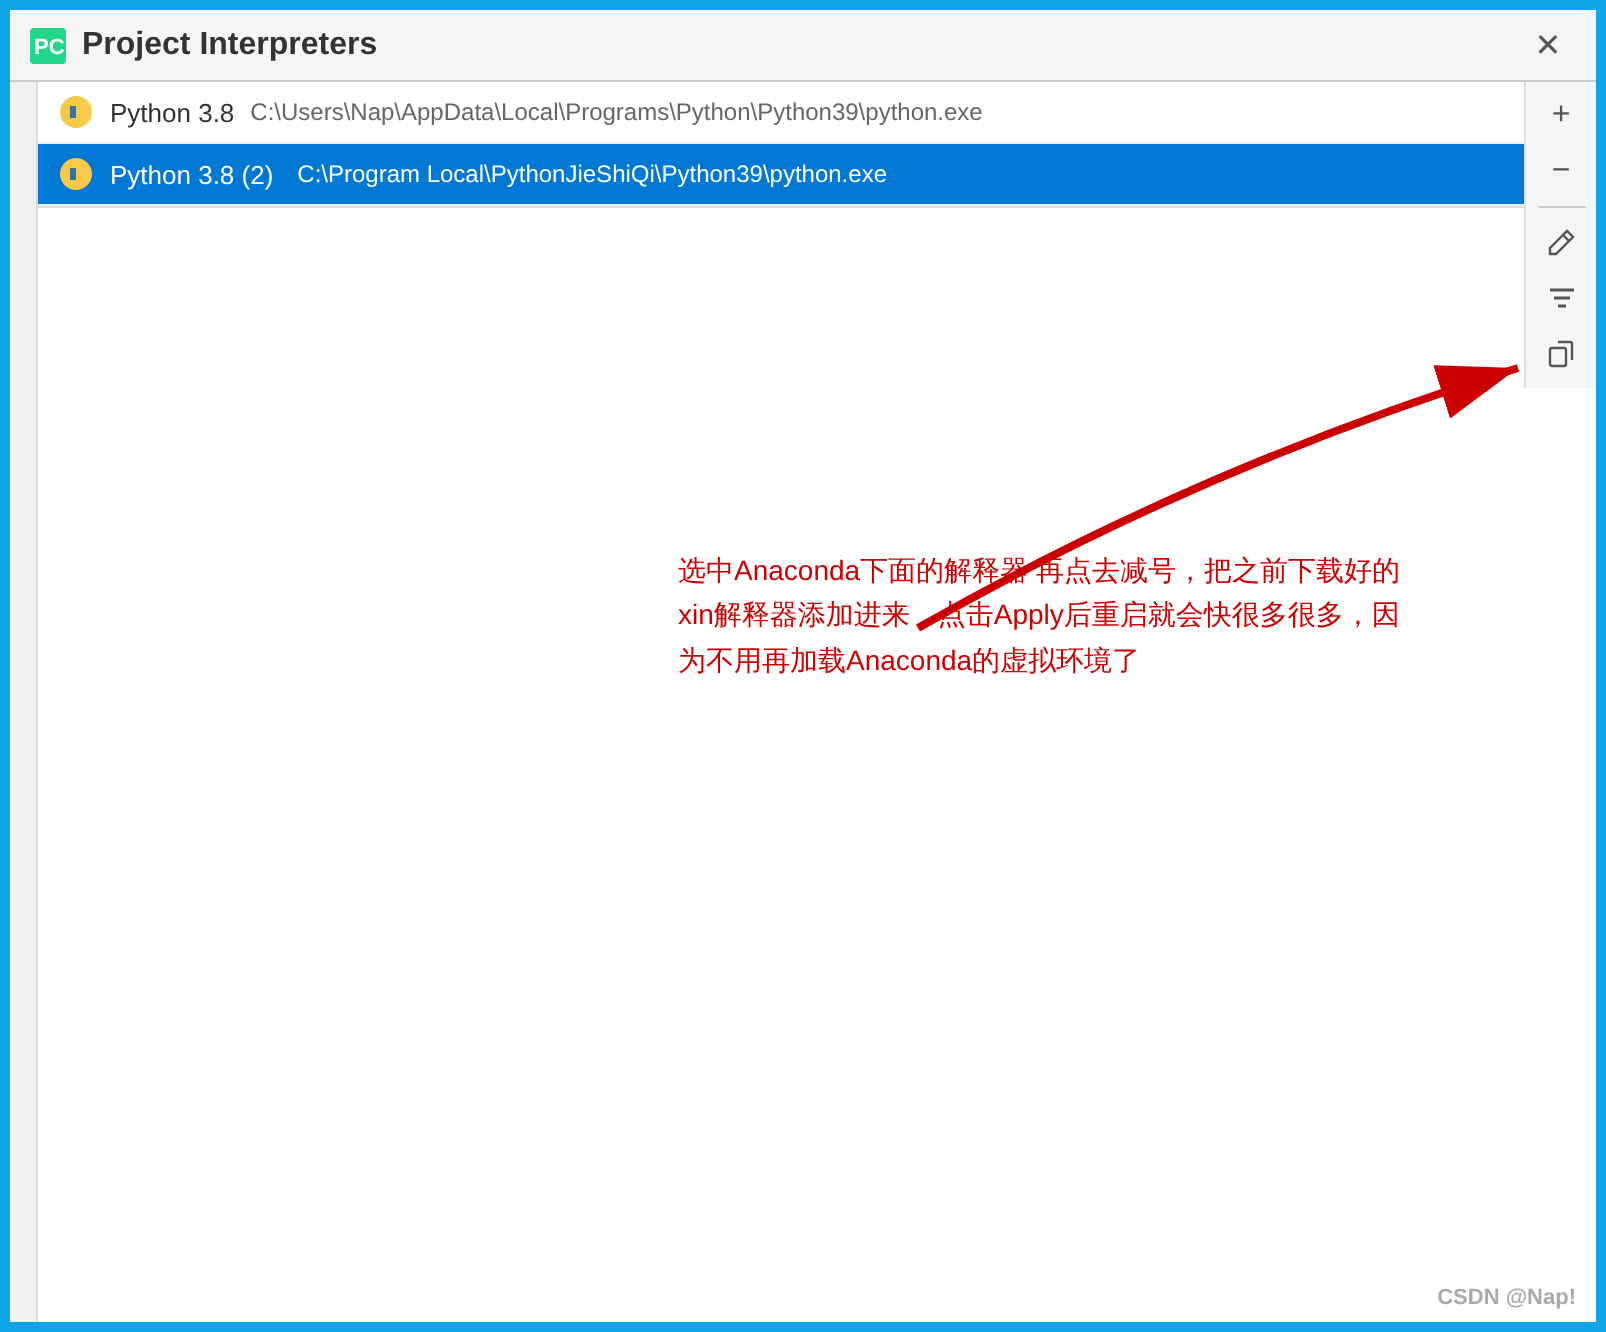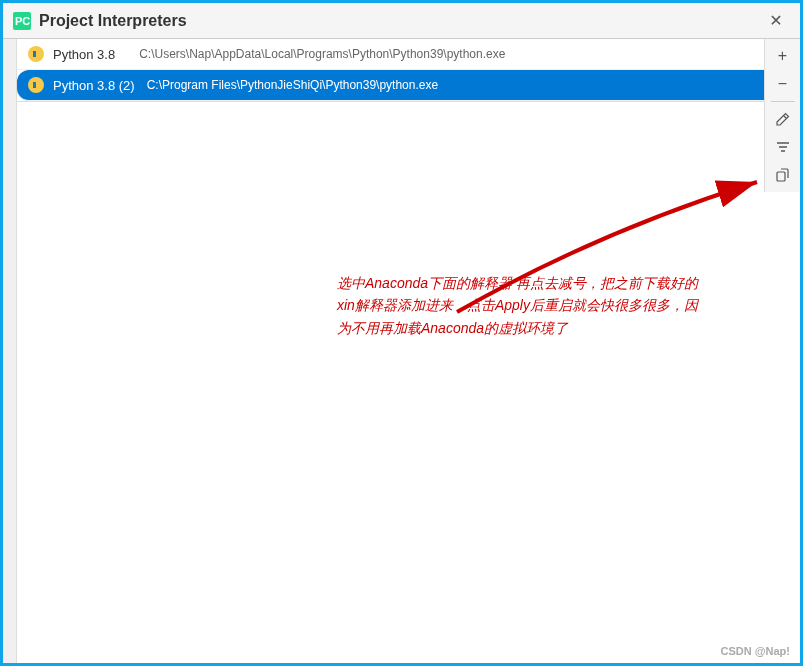--- a/index.html
+++ b/index.html
@@ -8,21 +8,21 @@
       background: #f0f0f0;
       display: flex;
       align-items: center;
       justify-content: center;
       min-height: 100vh;
     }
     .window {
       width: 803px;
       height: 666px;
       background: #ffffff;
-      border: 3px solid #0ea5e9;
+      border: 5px solid #0ea5e9;
       box-shadow: 2px 2px 10px rgba(0,0,0,0.3);
       display: flex;
       flex-direction: column;
       position: relative;
     }
     .title-bar {
       background: #f5f5f5;
       border-bottom: 1px solid #ccc;
       display: flex;
       align-items: center;
@@ -82,32 +82,30 @@
       gap: 8px;
       padding: 6px 10px;
       font-size: 13px;
       color: #333;
       border-bottom: 1px solid #f0f0f0;
       cursor: pointer;
     }
     .interpreter-item.selected {
       background: #0078d4;
       color: white;
-      border-radius: 12px;
     }
     .python-icon {
       width: 18px;
       height: 18px;
       flex-shrink: 0;
     }
     .annotation-area {
       flex: 1;
       position: relative;
       padding: 22px;
-      font-style: italic;
     }
     .annotation-text {
       position: absolute;
       top: 170px;
       left: 320px;
       color: #cc0000;
       font-size: 14px;
       line-height: 1.6;
       max-width: 370px;
     }
@@ -184,31 +182,31 @@
 
       <div class="interpreter-list">
 
         <div class="interpreter-item">
           <svg class="python-icon" viewBox="0 0 18 18">
             <circle cx="9" cy="9" r="8" fill="#f7c948"></circle>
             <path d="M6 6h3v6H6z" fill="#3572a5"></path>
             <path d="M9 6h3v6H9z" fill="#f7c948"></path>
           </svg>
           <span>Python 3.8</span>
-          <span style="color:#666; margin-left:16px; font-size:12px;">C:\Users\Nap\AppData\Local\Programs\Python\Python39\python.exe</span>
+          <span style="color:#666; margin-left:0; font-size:12px;">C:\Users\Nap\AppData\Local\Programs\Python\Python39\python.exe</span>
         </div>
 
         <div class="interpreter-item selected">
           <svg class="python-icon" viewBox="0 0 18 18">
             <circle cx="9" cy="9" r="8" fill="#f7c948"></circle>
             <path d="M6 6h3v6H6z" fill="#3572a5"></path>
             <path d="M9 6h3v6H9z" fill="#f7c948"></path>
           </svg>
           <span>Python 3.8 (2)</span>
-          <span style="margin-left:4px; font-size:12px;">C:\Program Files\PythonJieShiQi\Python39\python.exe</span>
+          <span style="margin-left:4px; font-size:12px;">C:\Program Local\PythonJieShiQi\Python39\python.exe</span>
         </div>
       </div>
 
       <div class="annotation-area">
 
         <svg class="arrow-svg" viewBox="0 0 400 200">
           <defs>
             <marker id="arrowhead" markerWidth="10" markerHeight="7" refX="10" refY="3.5" orient="auto">
               <polygon points="0 0, 10 3.5, 0 7" fill="#cc0000"></polygon>
             </marker>

